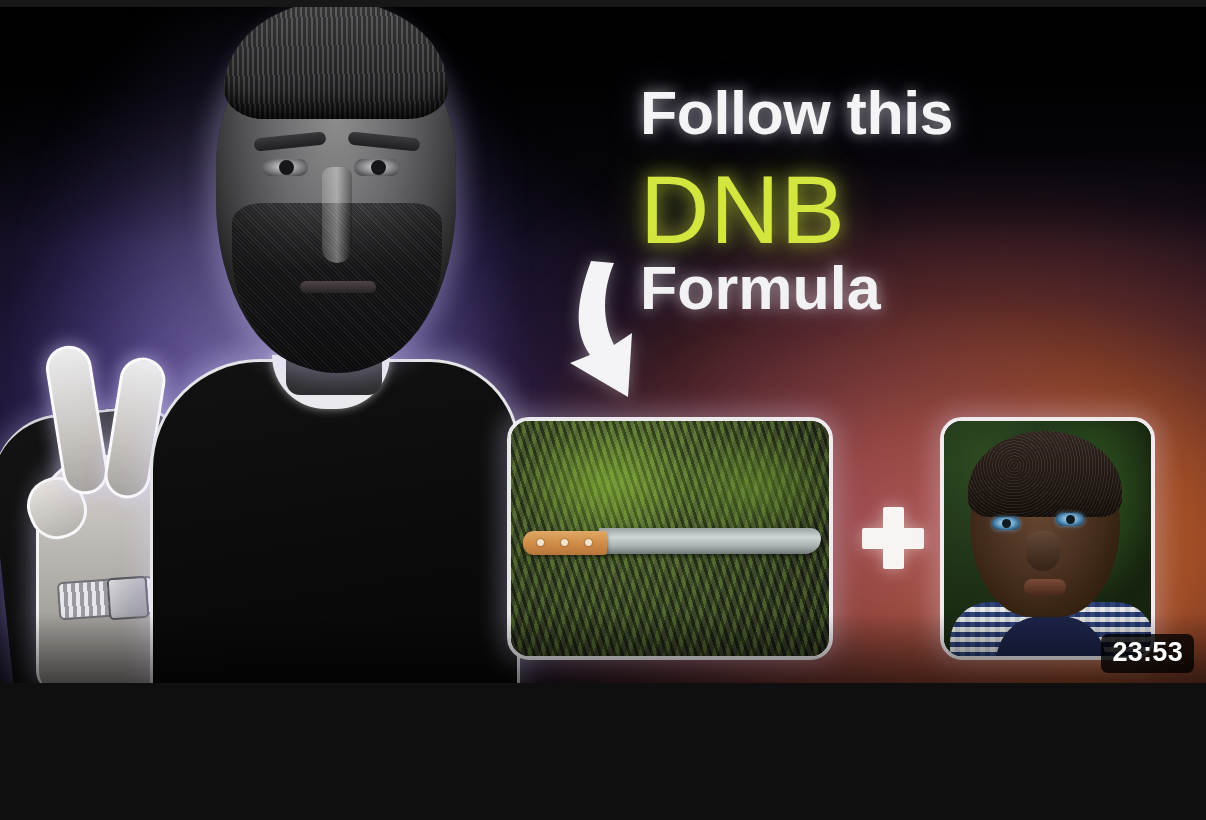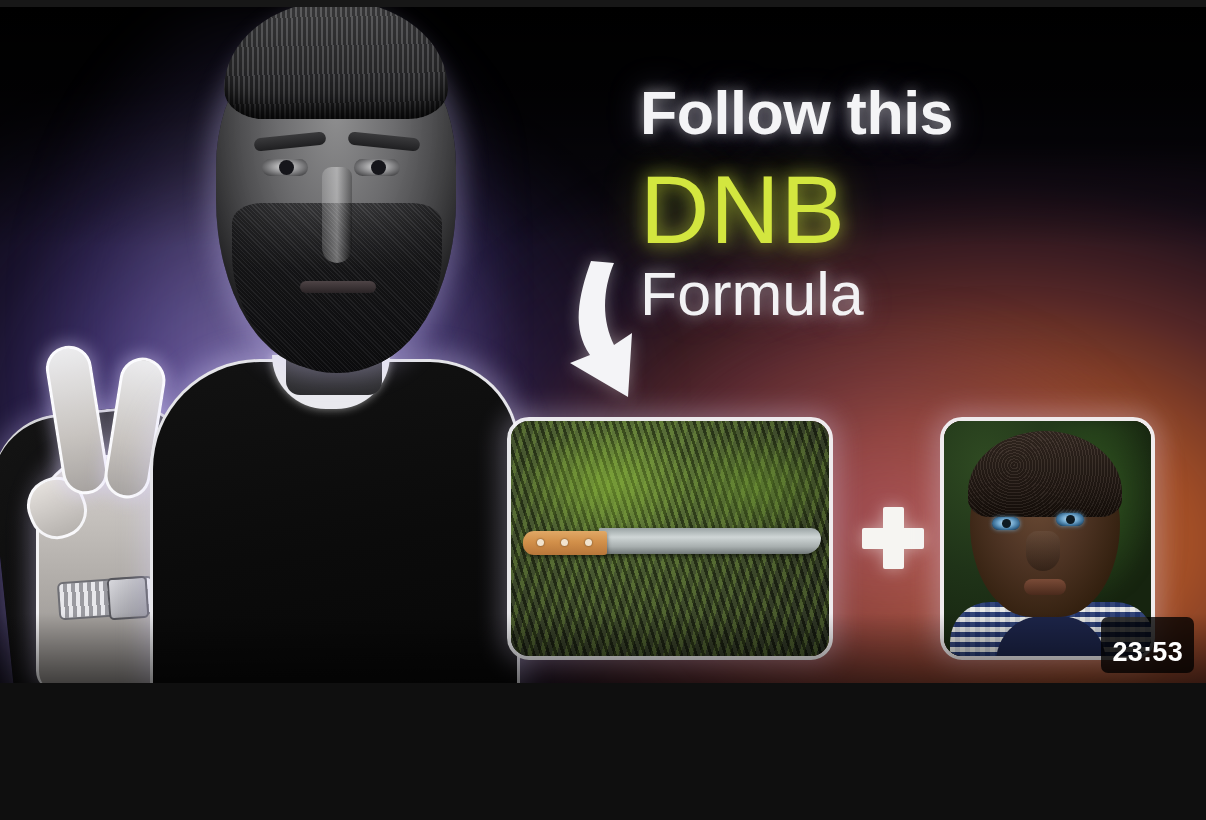--- a/index.html
+++ b/index.html
@@ -270,24 +270,23 @@
   .hl-2 {
     font-size: 96px;
     font-weight: 400;
     color: #d3e63f;
     letter-spacing: 1px;
     margin-top: 18px;
     text-shadow: 0 0 18px rgba(205,226,60,0.70), 0 0 44px rgba(180,210,40,0.45);
   }
   .hl-3 {
     font-size: 61px;
-    font-weight: 400;
+    font-weight: 700;
     color: #f2f2f4;
     letter-spacing: 0px;
-    margin-top: 6px;
     text-shadow: 0 0 14px rgba(255,255,255,0.5), 0 0 34px rgba(200,170,240,0.3);
   }
 
   
   .arrow {
     position: absolute;
     left: 528px; top: 252px;
     width: 150px; height: 140px;
     filter: drop-shadow(0 0 8px rgba(255,255,255,0.35));
   }
@@ -416,21 +415,21 @@
   .plus .bar-v { left: 21px; top: 0; width: 21px; height: 62px; }
 
   
   .duration {
     position: absolute;
     right: 12px; bottom: 10px;
     background: rgba(0,0,0,0.78);
     color: #ffffff;
     font-size: 27px;
     font-weight: 600;
-    padding: 20px 11px 5px 11px;
+    padding: 3px 11px 5px 11px;
     border-radius: 7px;
     letter-spacing: 0.3px;
     line-height: 1.15;
   }
 
   
   .info {
     position: absolute;
     left: 0; top: 683px;
     width: 1206px; height: 137px;

